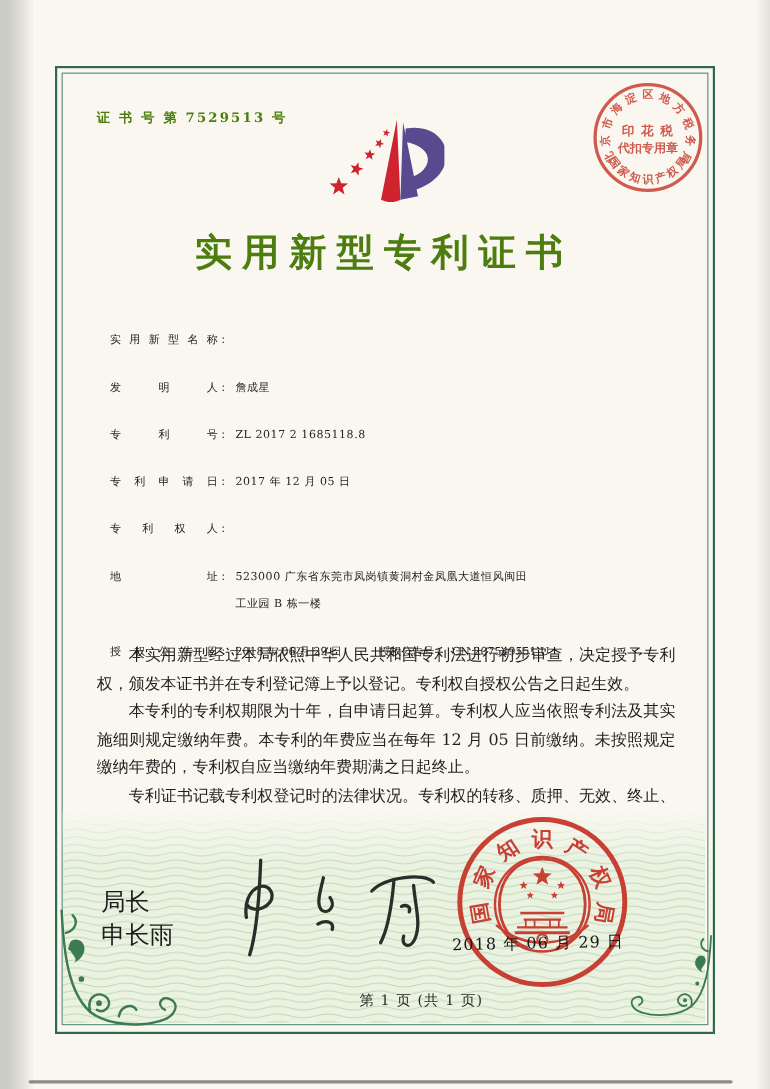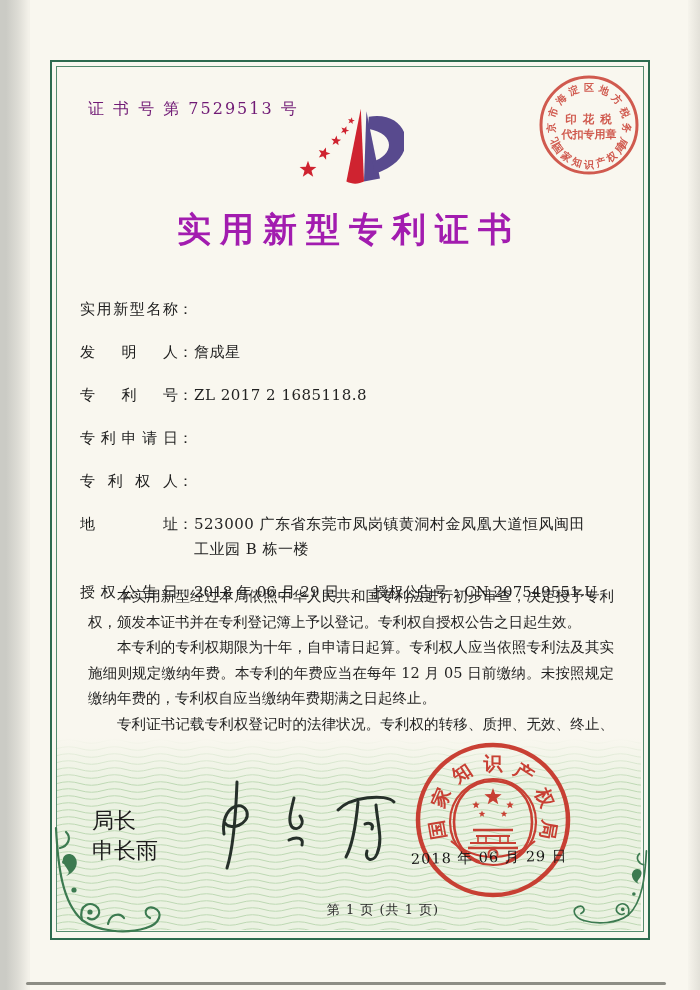--- a/index.html
+++ b/index.html
@@ -7,26 +7,26 @@
         font-family:"DejaVu Serif","Liberation Serif",serif;color:#222;}
   
   .edge-left{position:absolute;left:0;top:0;width:30px;height:990px;
              background:linear-gradient(90deg,#cbcbc5 20%,#dddcd5 60%,#f3f1e9 95%);}
   .edge-bottom{position:absolute;left:26px;right:34px;top:982px;height:3px;background:#8d8d85;border-radius:2px;}
   .edge-right{position:absolute;right:0;top:0;width:12px;height:990px;background:linear-gradient(270deg,#e3e1d9,#f6f4ec);}
   
   .frame-outer{position:absolute;left:50px;top:60px;width:596px;height:876px;border:2px solid #2d6a4e;}
   .frame-inner{position:absolute;left:56px;top:66px;width:586px;height:864px;border:1px solid #558b6e;}
   
-  .cert-no{position:absolute;left:88px;top:99px;font-size:16px;letter-spacing:2px;color:#701a75;}
+  .cert-no{position:absolute;left:88px;top:99px;font-size:12px;letter-spacing:2px;color:#4d7c0f;font-weight:bold;}
   .logo{position:absolute;left:292px;top:103px;}
   .title{position:absolute;left:50px;top:207px;width:598px;text-align:center;
-         font-size:34px;font-weight:700;letter-spacing:9px;color:#a21caf;}
-  
-  .fields{position:absolute;left:80px;top:297px;width:530px;font-size:15px;}
+         font-size:34px;font-weight:700;letter-spacing:9px;color:#4d7c0f;}
+  
+  .fields{position:absolute;left:100px;top:297px;width:530px;font-size:10px;}
   .frow{display:flex;margin-bottom:18px;line-height:25px;}
   .flabel{display:inline-block;width:98px;text-align:justify;text-align-last:justify;color:#1d1d1d;flex:0 0 98px;}
   .fcolon{flex:0 0 16px;}
   .fvalue{flex:1;letter-spacing:0.5px;}
   .grant-row{display:flex;}
   .grant-right{margin-left:34px;display:flex;align-items:flex-end;}
   
   .body-text{position:absolute;left:88px;top:584px;width:526px;font-size:14.5px;line-height:25.5px;
              text-align:justify;color:#1f1f1f;}
   .body-text p{margin:0;text-indent:2em;}
@@ -111,20 +111,21 @@
       <span class="fvalue">詹成星</span>
     </div>
     <div class="frow">
       <span class="flabel">专利号</span>
         <span class="fcolon">：</span>
       <span class="fvalue">ZL 2017 2 1685118.8</span>
     </div>
     <div class="frow">
       <span class="flabel">专利申请日</span>
         <span class="fcolon">：</span>
+      <span class="fvalue">2017 年 12 月 05 日</span>
     </div>
     <div class="frow">
       <span class="flabel">专利权人</span>
         <span class="fcolon">：</span>
     </div>
     <div class="frow">
       <span class="flabel">地址</span>
         <span class="fcolon">：</span>
       <span class="fvalue">
         <span>523000 广东省东莞市凤岗镇黄洞村金凤凰大道恒风闽田</span><br>

